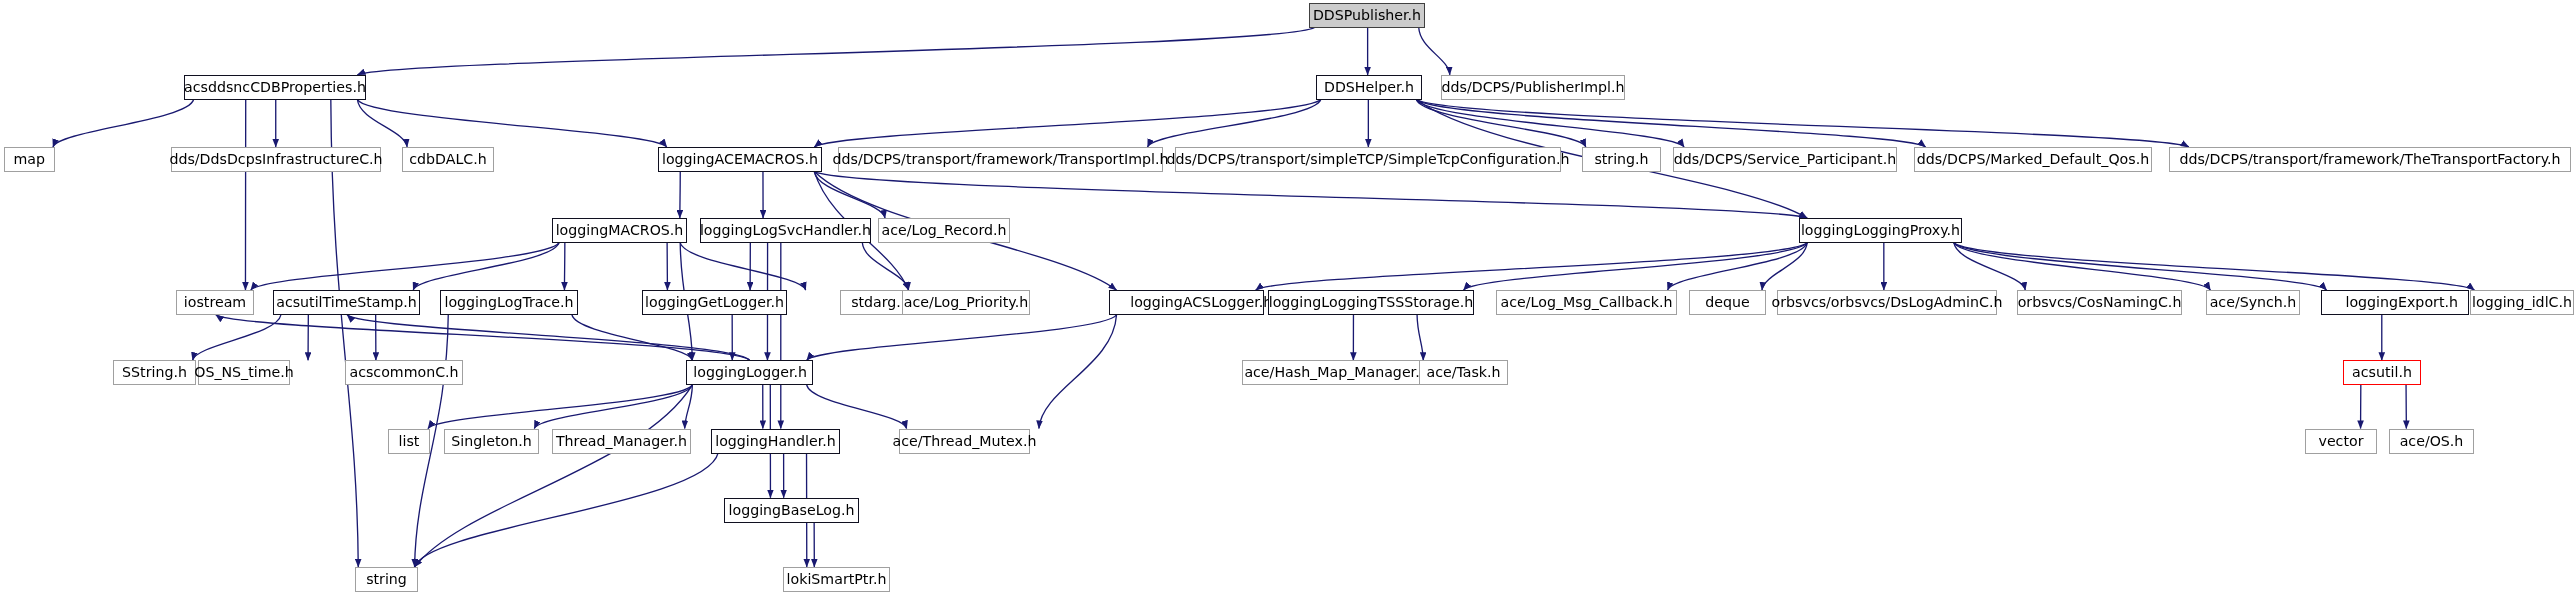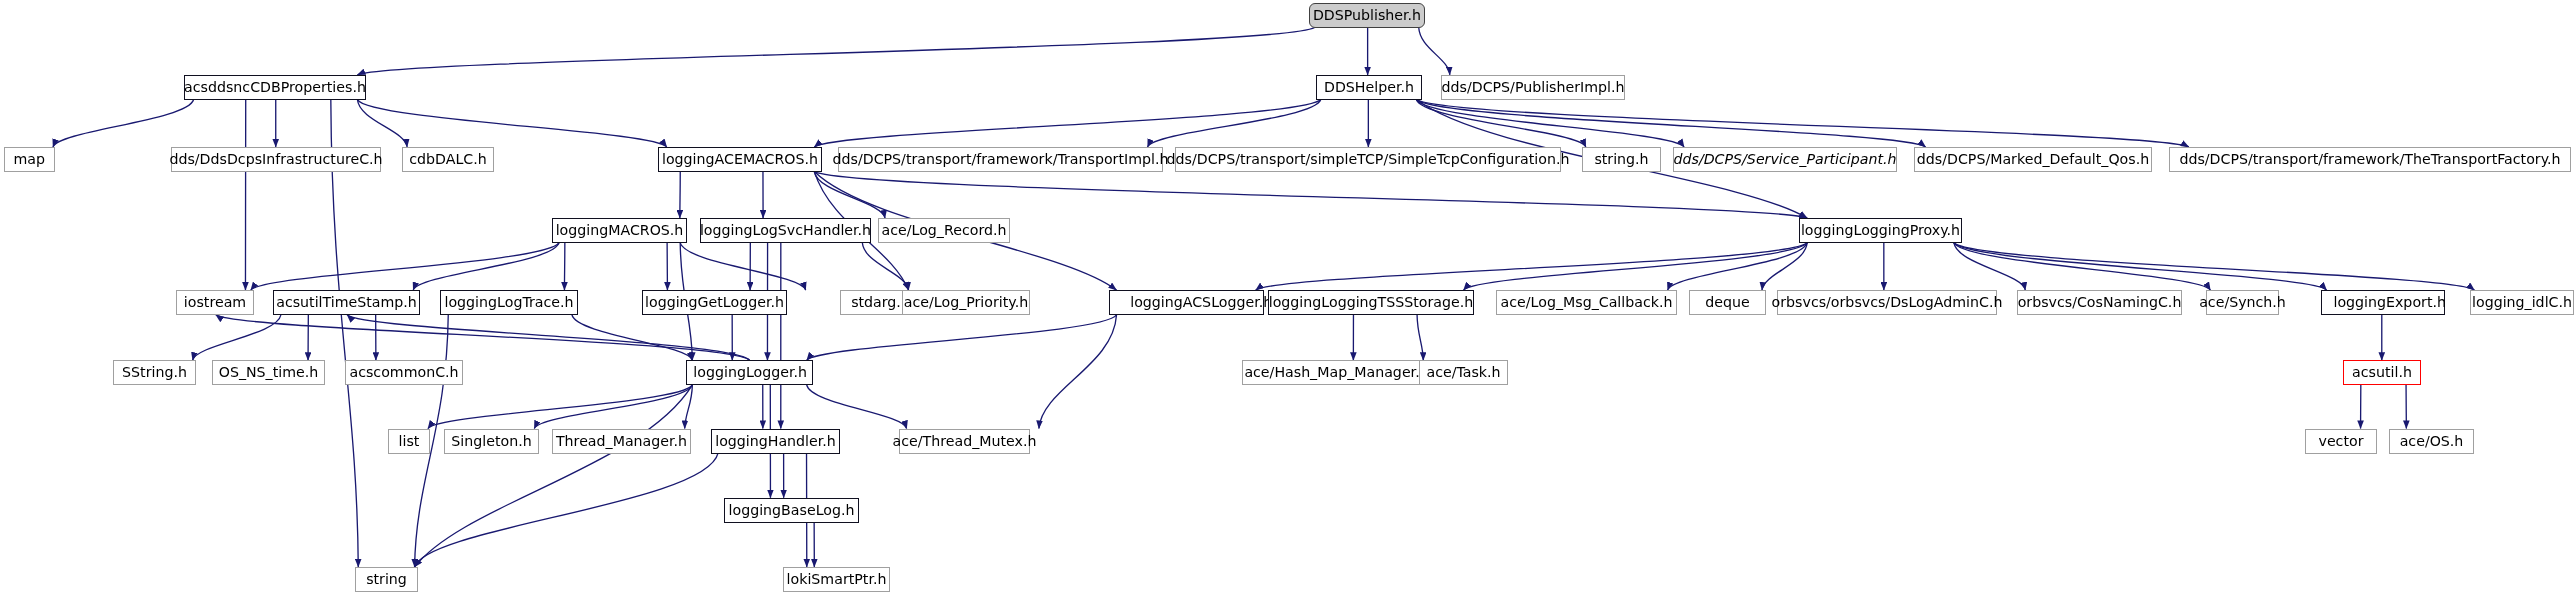--- a/index.html
+++ b/index.html
@@ -88,55 +88,55 @@
       <path d="M850.3,406 C854.5179999999999,426.7 951.532,435.9 955.75,452" fill="none" stroke="#191970" stroke-width="1.4" marker-end="url(#ah)"></path>
       <path d="M811.9182156133829,406 C811.9245747081459,459.55 812.0708338876932,483.35 812.0771929824562,525" fill="none" stroke="#191970" stroke-width="1.4" marker-end="url(#ah)"></path>
       <path d="M729.7,406 C676.96,492.4 489.44,530.8 436.7,598" fill="none" stroke="#191970" stroke-width="1.4" marker-end="url(#ah)"></path>
       <path d="M2489.630303030303,406 C2489.619469994058,426.7 2489.370310160428,435.9 2489.359477124183,452" fill="none" stroke="#191970" stroke-width="1.4" marker-end="url(#ah)"></path>
       <path d="M2537.339393939394,406 C2537.3516745354095,426.7 2537.6341282437634,435.9 2537.646408839779,452" fill="none" stroke="#191970" stroke-width="1.4" marker-end="url(#ah)"></path>
       <path d="M825.9706959706959,478 C825.9729909388857,499.15 826.0257752072489,508.55 826.0280701754386,525" fill="none" stroke="#191970" stroke-width="1.4" marker-end="url(#ah)"></path>
       <path d="M756.8,478 C743.996,532 449.50399999999996,556 436.7,598" fill="none" stroke="#191970" stroke-width="1.4" marker-end="url(#ah)"></path>
       <path d="M850.1318681318681,478 C850.1422762259767,532 850.3816623904729,556 850.3920704845815,598" fill="none" stroke="#191970" stroke-width="1.4" marker-end="url(#ah)"></path>
       <path d="M858.1649122807017,551 C858.172588917227,572.15 858.3491515573073,581.55 858.3568281938326,598" fill="none" stroke="#191970" stroke-width="1.4" marker-end="url(#ah)"></path>
     </svg>
-<div class="node root" style="left: 1309px; top: 2.8px; width: 116px; border-radius: 6px;">DDSPublisher.h</div>
+<div class="node root" style="left: 1309px; top: 2.8px; width: 116px;">DDSPublisher.h</div>
     <div class="node bold" style="left: 184px; top: 75px; width: 182px;">acsddsncCDBProperties.h</div>
     <div class="node bold" style="left: 1316px; top: 75px; width: 106px;">DDSHelper.h</div>
     <div class="node" style="left: 1441px; top: 75px; width: 184px;">dds/DCPS/PublisherImpl.h</div>
     <div class="node" style="left: 3.8px; top: 147px; width: 51px;">map</div>
     <div class="node" style="left: 171px; top: 147px; width: 210px;">dds/DdsDcpsInfrastructureC.h</div>
     <div class="node" style="left: 402px; top: 147px; width: 92px;">cdbDALC.h</div>
     <div class="node bold" style="left: 658px; top: 147px; width: 164px;">loggingACEMACROS.h</div>
     <div class="node" style="left: 838px; top: 147px; width: 325px;">dds/DCPS/transport/framework/TransportImpl.h</div>
     <div class="node" style="left: 1175px; top: 147px; width: 386px;">dds/DCPS/transport/simpleTCP/SimpleTcpConfiguration.h</div>
     <div class="node" style="left: 1582px; top: 147px; width: 79px;">string.h</div>
-    <div class="node" style="left: 1673px; top: 147px; width: 224px; font-style: italic;">dds/DCPS/Service_Participant.h</div>
+    <div class="node" style="left: 1673px; top: 147px; width: 224px;">dds/DCPS/Service_Participant.h</div>
     <div class="node" style="left: 1914px; top: 147px; width: 238px;">dds/DCPS/Marked_Default_Qos.h</div>
     <div class="node" style="left: 2169px; top: 147px; width: 402px;">dds/DCPS/transport/framework/TheTransportFactory.h</div>
     <div class="node bold" style="left: 552px; top: 218px; width: 135px;">loggingMACROS.h</div>
     <div class="node bold" style="left: 700px; top: 218px; width: 171px;">loggingLogSvcHandler.h</div>
     <div class="node" style="left: 878px; top: 218px; width: 132px;">ace/Log_Record.h</div>
     <div class="node bold" style="left: 1799px; top: 218px; width: 163px;">loggingLoggingProxy.h</div>
     <div class="node" style="left: 176px; top: 290px; width: 78px;">iostream</div>
     <div class="node bold" style="left: 273px; top: 290px; width: 147px;">acsutilTimeStamp.h</div>
     <div class="node bold" style="left: 440px; top: 290px; width: 138px;">loggingLogTrace.h</div>
     <div class="node bold" style="left: 642px; top: 290px; width: 145px;">loggingGetLogger.h</div>
     <div class="node" style="left: 840px; top: 290px; width: 81px;">stdarg.h</div>
     <div class="node" style="left: 902px; top: 290px; width: 128px;">ace/Log_Priority.h</div>
     <div class="node bold" style="left: 1109px; top: 290px; width: 155px; padding-left: 36px;">loggingACSLogger.h</div>
     <div class="node bold" style="left: 1268px; top: 290px; width: 206px;">loggingLoggingTSSStorage.h</div>
     <div class="node" style="left: 1496px; top: 290px; width: 181px;">ace/Log_Msg_Callback.h</div>
     <div class="node" style="left: 1689px; top: 290px; width: 77px;">deque</div>
     <div class="node" style="left: 1777px; top: 290px; width: 220px;">orbsvcs/orbsvcs/DsLogAdminC.h</div>
     <div class="node" style="left: 2017px; top: 290px; width: 165px;">orbsvcs/CosNamingC.h</div>
-    <div class="node" style="left: 2206px; top: 290px; width: 73px;">ace/Synch.h</div>
-    <div class="node bold" style="left: 2321px; top: 290px; width: 124px; padding-left: 20px;">loggingExport.h</div>
+    <div class="node" style="left: 2206px; top: 290px; width: 94px;">ace/Synch.h</div>
+    <div class="node bold" style="left: 2321px; top: 290px; width: 148px; padding-left: 20px;">loggingExport.h</div>
     <div class="node" style="left: 2470px; top: 290px; width: 104px;">logging_idlC.h</div>
     <div class="node" style="left: 113px; top: 360px; width: 83px;">SString.h</div>
-    <div class="node" style="left: 212px; top: 360px; width: 113px;">OS_NS_time.h</div>
+    <div class="node" style="left: 198px; top: 360px; width: 92px;">OS_NS_time.h</div>
     <div class="node" style="left: 345px; top: 360px; width: 118px;">acscommonC.h</div>
     <div class="node bold" style="left: 686px; top: 360px; width: 127px; padding-left: 8px;">loggingLogger.h</div>
     <div class="node" style="left: 1242px; top: 360px; width: 189px;">ace/Hash_Map_Manager.h</div>
     <div class="node" style="left: 1419px; top: 360px; width: 89px;">ace/Task.h</div>
     <div class="node current" style="left: 2343px; top: 360px; width: 78px;">acsutil.h</div>
     <div class="node" style="left: 388px; top: 429px; width: 42px;">list</div>
     <div class="node" style="left: 444px; top: 429px; width: 95px;">Singleton.h</div>
     <div class="node" style="left: 552px; top: 429px; width: 139px;">Thread_Manager.h</div>
     <div class="node bold" style="left: 711px; top: 429px; width: 129px;">loggingHandler.h</div>
     <div class="node" style="left: 899px; top: 429px; width: 131px;">ace/Thread_Mutex.h</div>

